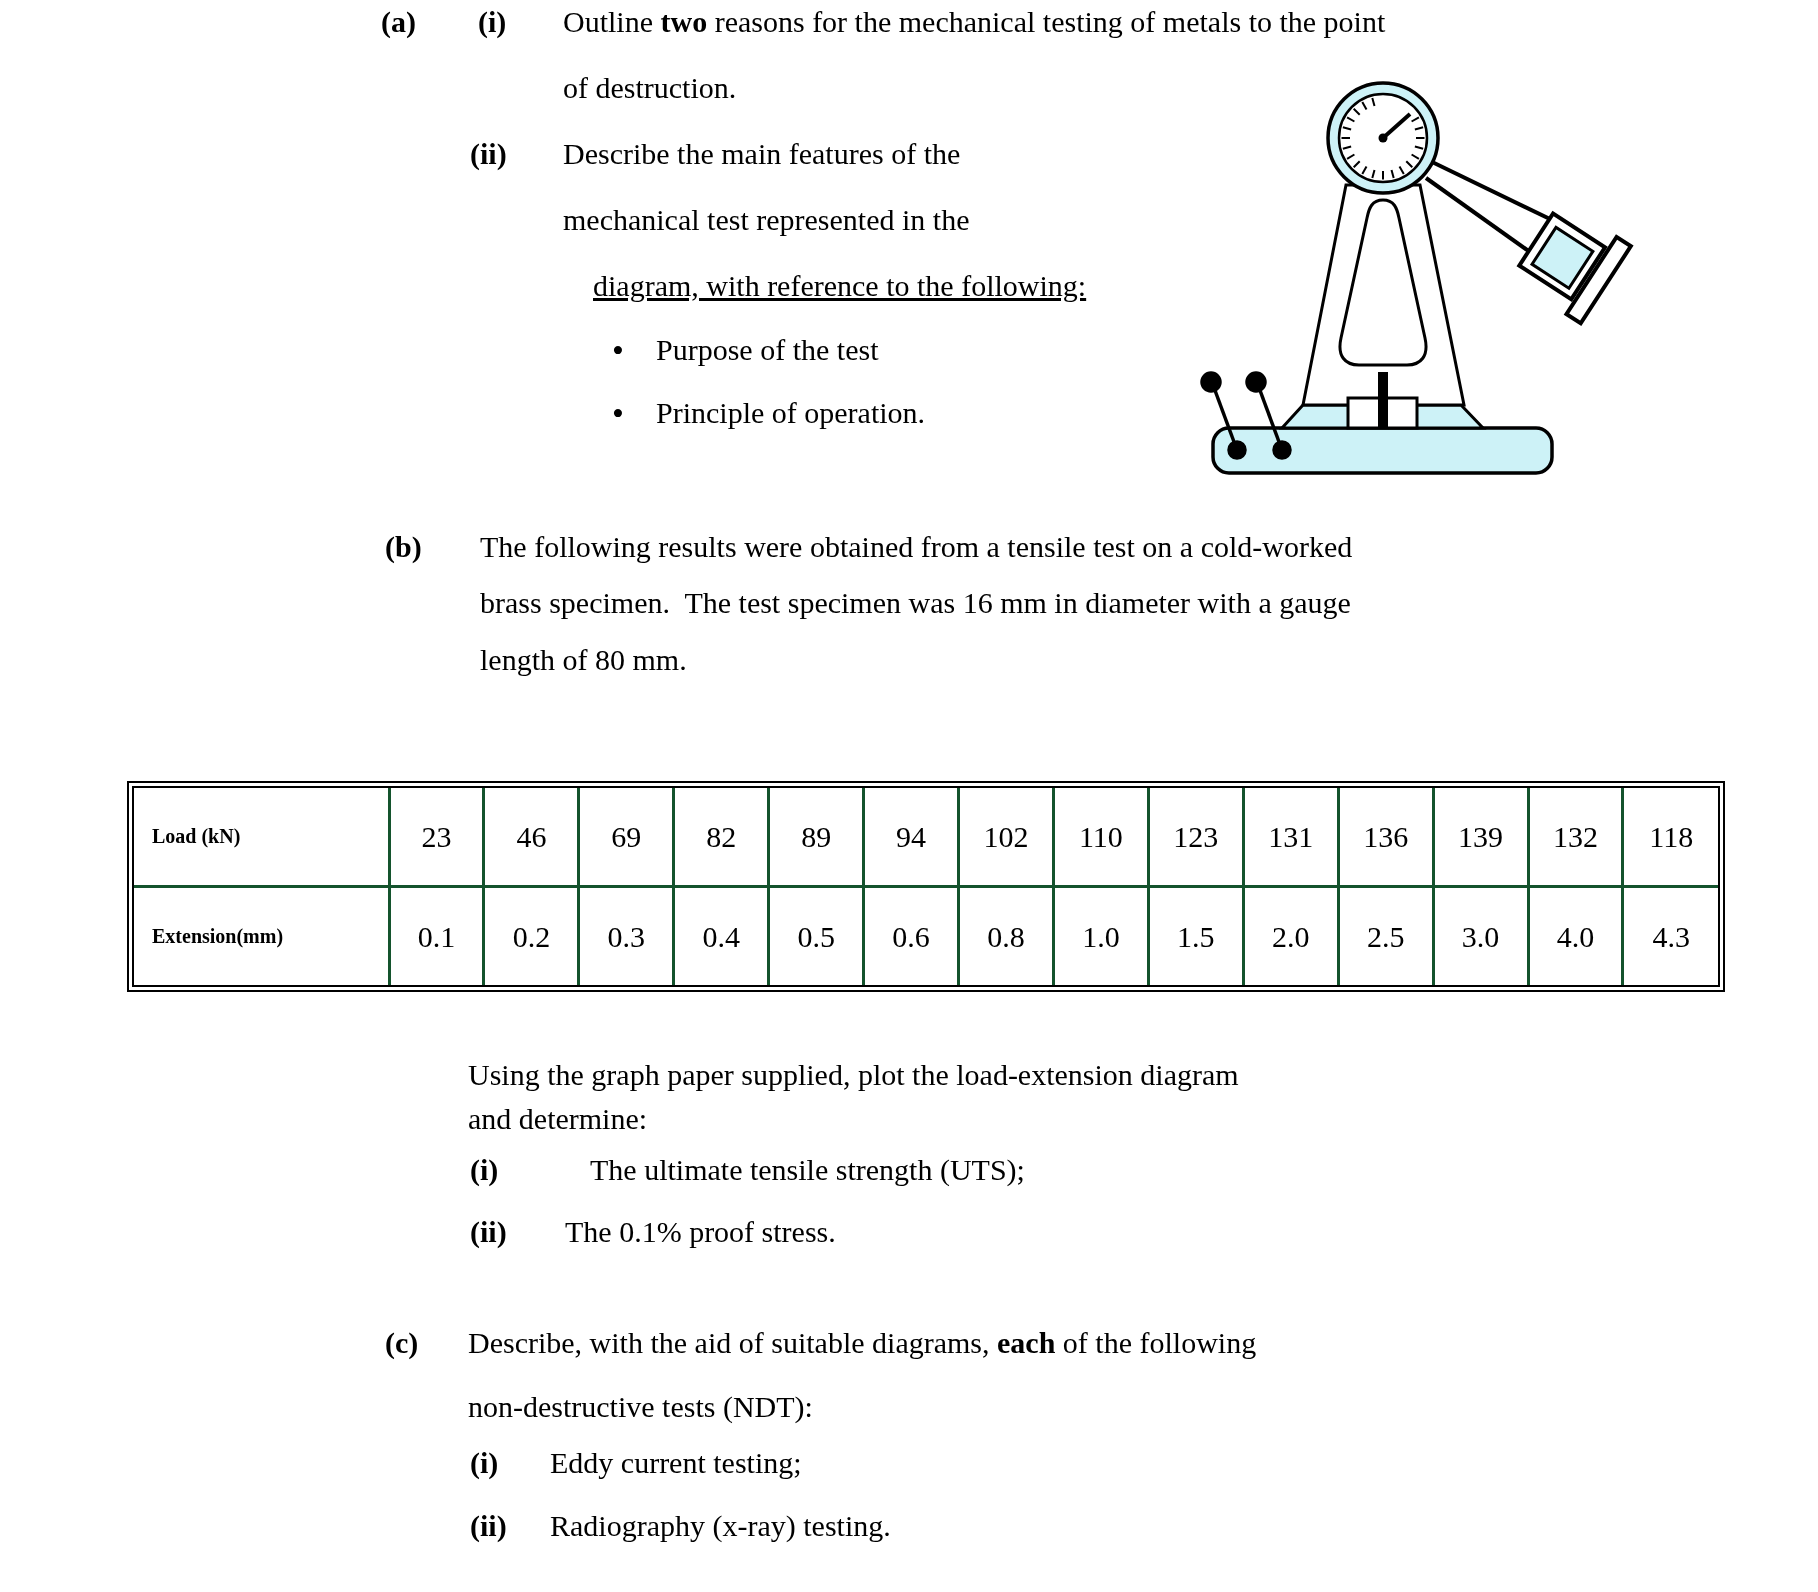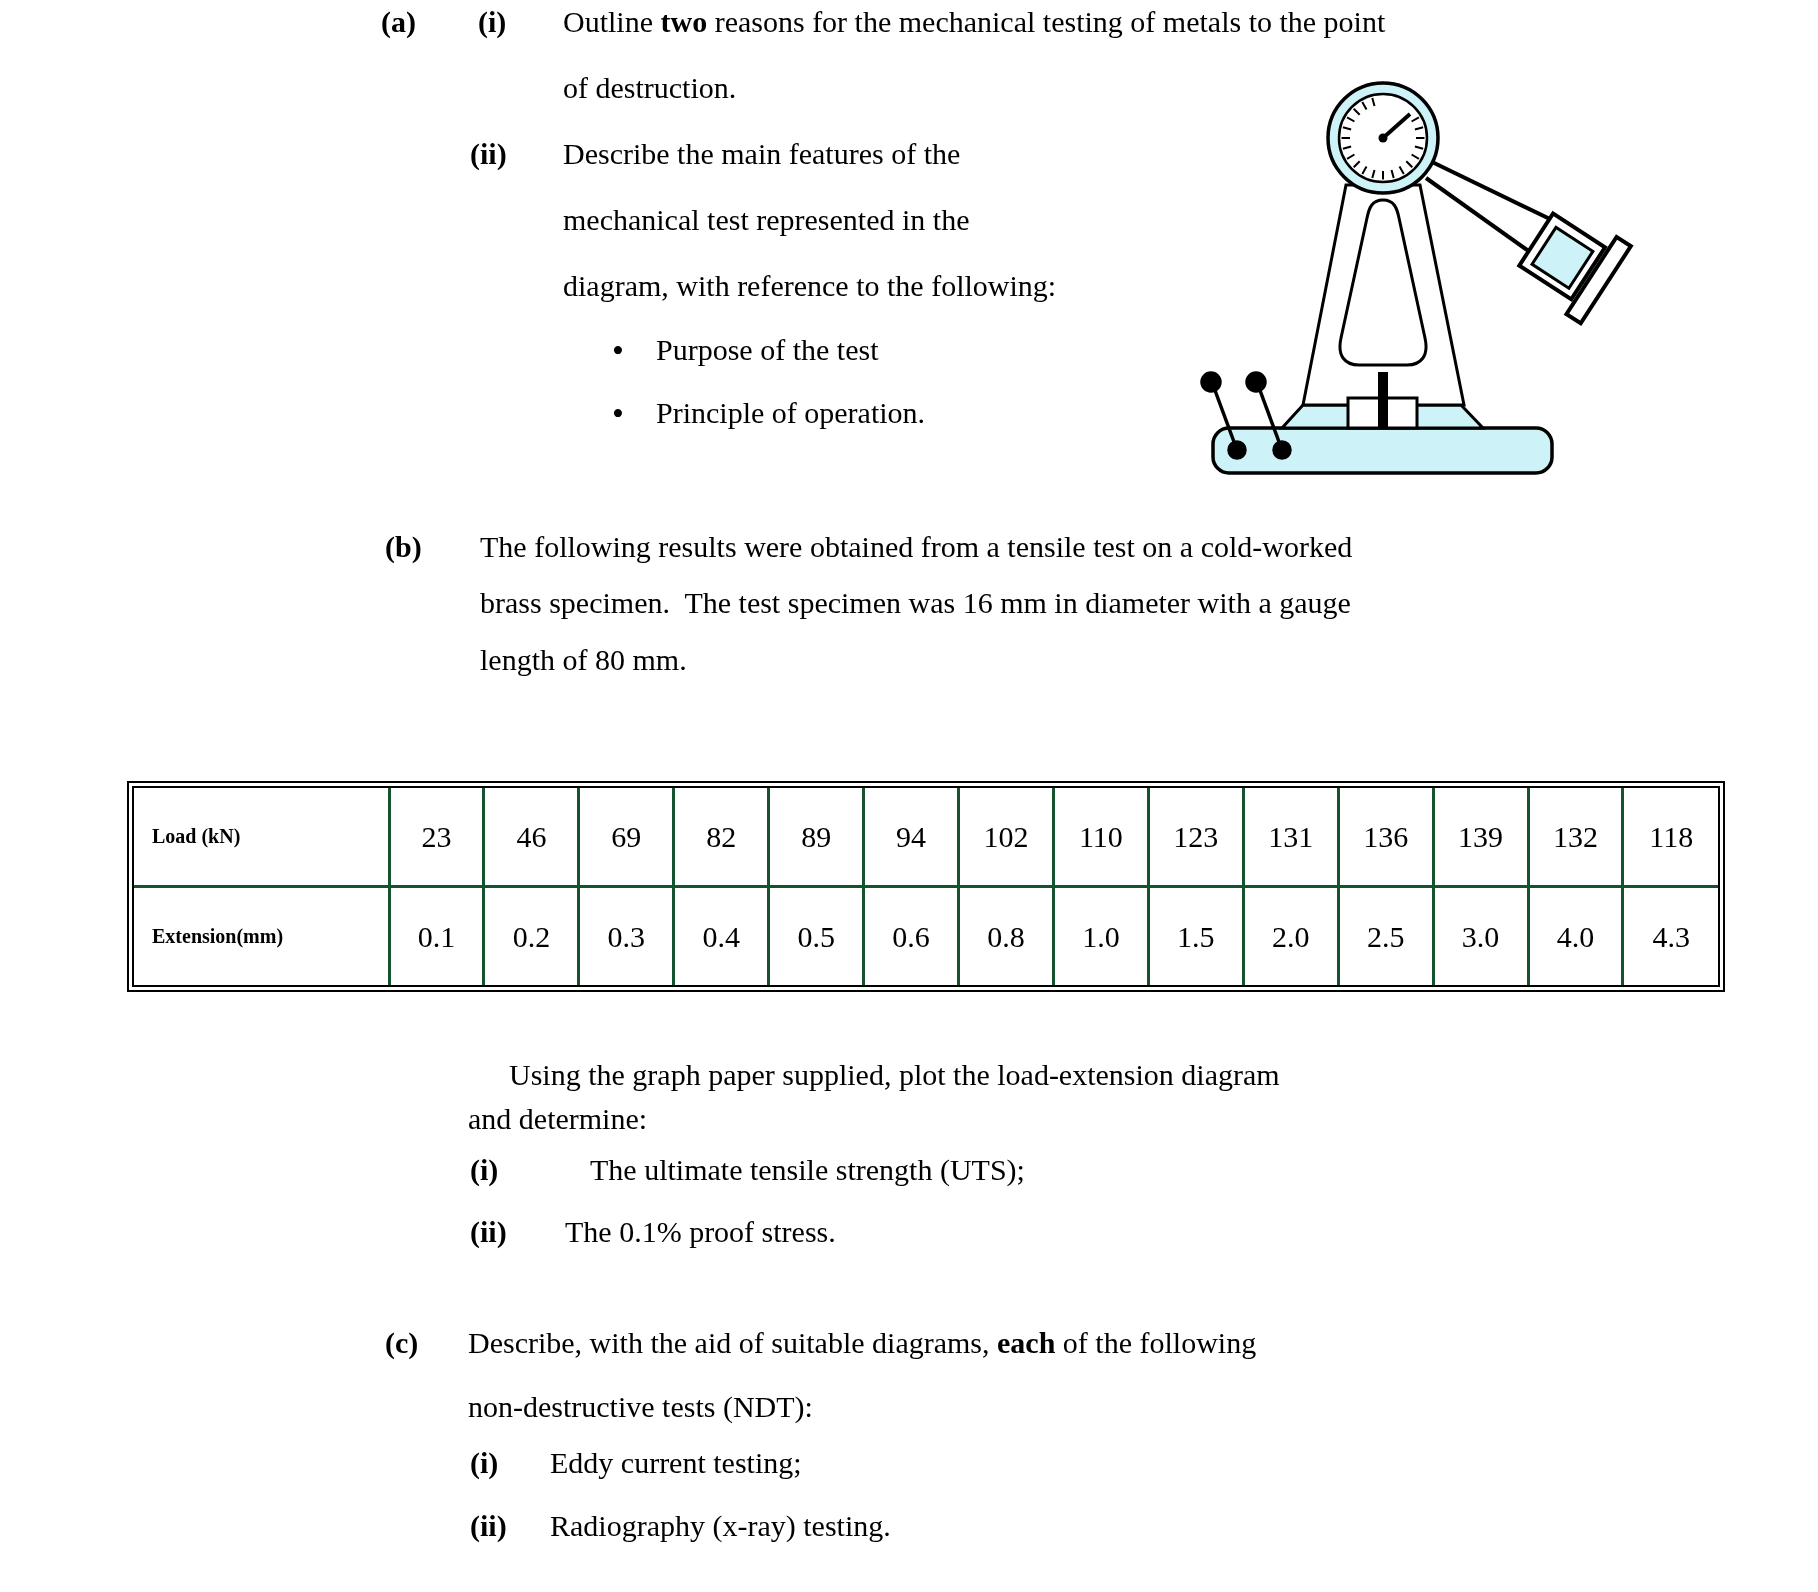--- a/index.html
+++ b/index.html
@@ -61,21 +61,21 @@
 <div id="page">
 
   <div class="ln lbl" style="left:381px;top:5px;">(a)</div>
   <div class="ln lbl" style="left:478px;top:5px;">(i)</div>
   <div class="ln" style="left:563px;top:5px;"><span>Outline </span><span class="b">two</span><span> reasons for the mechanical testing of metals to the point</span></div>
   <div class="ln" style="left:563px;top:71px;">of destruction.</div>
 
   <div class="ln lbl" style="left:470px;top:137px;">(ii)</div>
   <div class="ln" style="left:563px;top:137px;">Describe the main features of the</div>
   <div class="ln" style="left:563px;top:203px;">mechanical test represented in the</div>
-  <div class="ln" style="left:563px;top:269px;">diagram, with reference to the following:</div>
+  <div class="ln" style="left:593px;top:269px;text-decoration:underline;">diagram, with reference to the following:</div>
   <div class="ln bullet-line" style="left:612px;top:333px;">Purpose of the test</div>
   <div class="ln bullet-line" style="left:612px;top:396px;">Principle of operation.</div>
 
   <svg id="machine-svg" width="700" height="442" viewBox="0 0 700 442">
 
     <g stroke="#000" stroke-width="4">
       <line x1="388" y1="110" x2="512" y2="170"></line>
       <line x1="386" y1="128" x2="497" y2="207"></line>
     </g>
 
@@ -178,21 +178,21 @@
         <td>2.0</td>
         <td>2.5</td>
         <td>3.0</td>
         <td>4.0</td>
         <td>4.3</td>
       </tr>
     </tbody>
       </table>
   </div>
 
-  <div class="ln" style="left:468px;top:1058px;margin-left:41px;">Using the graph paper supplied, plot the load-extension diagram</div>
+  <div class="ln" style="left:468px;top:1058px;">Using the graph paper supplied, plot the load-extension diagram</div>
   <div class="ln" style="left:468px;top:1102px;">and determine:</div>
   <div class="ln lbl" style="left:470px;top:1153px;">(i)</div>
   <div class="ln" style="left:565px;top:1153px;margin-left:25px;">The ultimate tensile strength (UTS);</div>
   <div class="ln lbl" style="left:470px;top:1215px;">(ii)</div>
   <div class="ln" style="left:565px;top:1215px;">The 0.1% proof stress.</div>
 
   <div class="ln lbl" style="left:385px;top:1326px;">(c)</div>
   <div class="ln" style="left:468px;top:1326px;"><span>Describe, with the aid of suitable diagrams, </span><span class="b">each</span><span> of the following</span></div>
   <div class="ln" style="left:468px;top:1390px;">non-destructive tests (NDT):</div>
   <div class="ln lbl" style="left:470px;top:1446px;">(i)</div>

